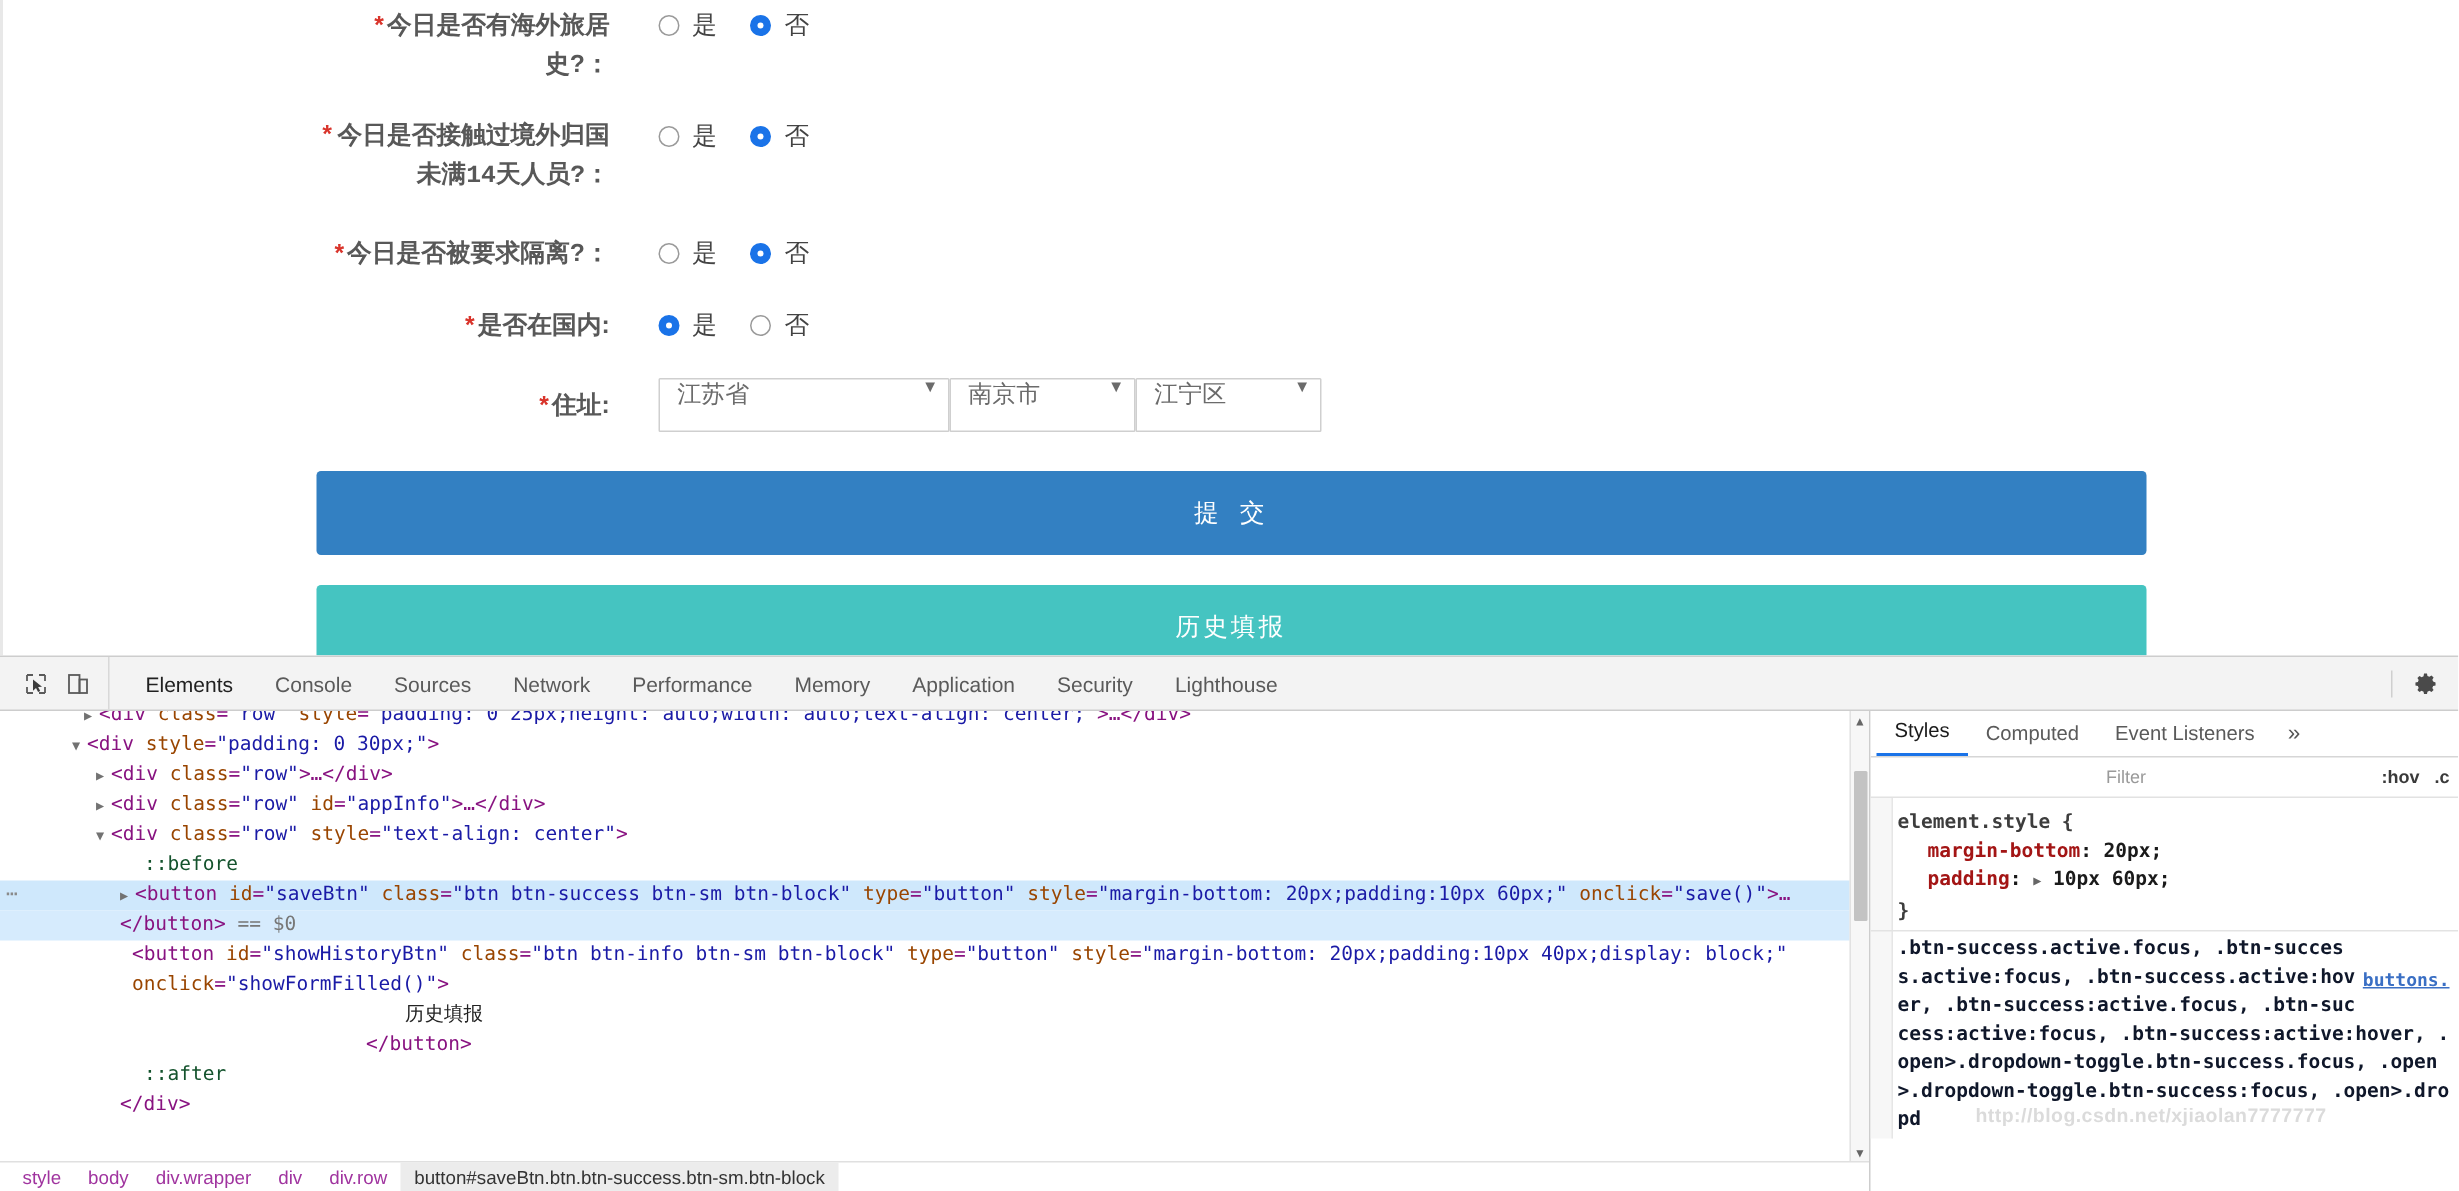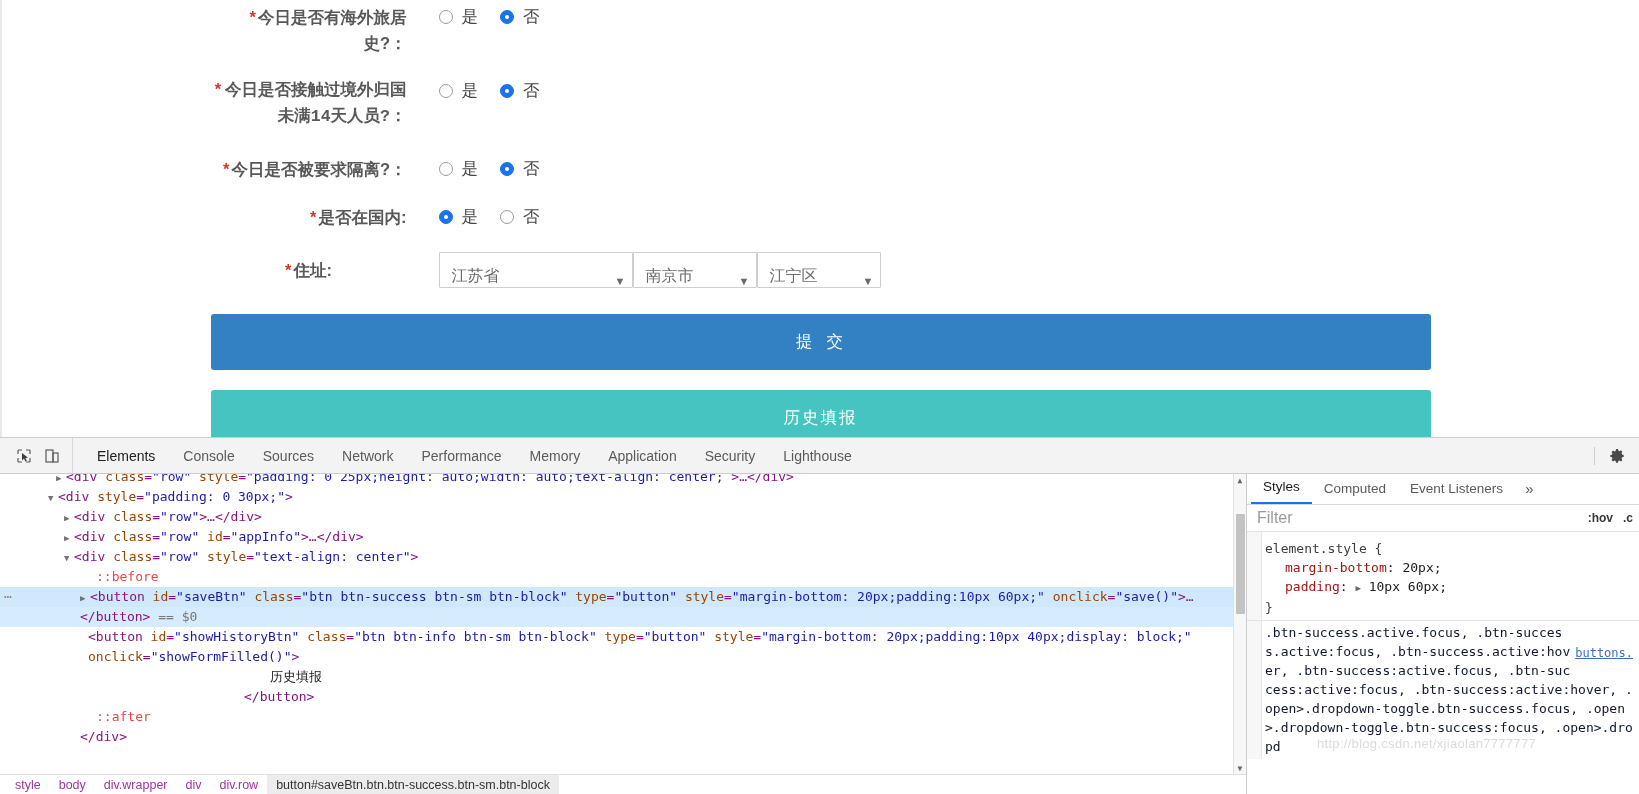--- a/index.html
+++ b/index.html
@@ -94,21 +94,21 @@
   .sel {
     height: 36px;
     border: 1px solid #cfcfcf;
     background: #fff;
     font-size: 16px;
     color: #6b6b6b;
     font-family: "Liberation Sans", sans-serif;
     padding: 0 6px 0 12px;
     box-sizing: border-box;
     display: inline-flex;
-    align-items: flex-end;
+    align-items: flex-start;
     justify-content: space-between;
     border-radius: 1px;
     cursor: default;
   }
   .sel .caret {
     margin-left: 14px;
     color: #6b6b6b;
     font-size: 11px;
     line-height: 1;
   }
@@ -229,21 +229,21 @@
     color: #222;
     padding-left: 40px;
   }
   .dom-line.sel-row { background: #cfe8fc; }
   .dom-line.sel-row.sel-row2 { background: #d6ebfd; }
   .tagname { color: #881280; }
   .attrname { color: #994500; }
   .attrval { color: #1a1aa6; }
   .punct { color: #881280; }
   .txt { color: #222; }
-  .pseudo { color: #ef4444; }
+  .pseudo { color: #14532d; }
   .gray { color: #777; }
   .arrow {
     display: inline-block;
     width: 10px;
     color: #727272;
     font-size: 9px;
   }
   .ellipsis-btn {
     position: absolute;
     left: 4px;
@@ -343,37 +343,39 @@
   #styles-filter {
     height: 27px;
     border-bottom: 1px solid #e2e2e2;
     display: flex;
     align-items: center;
     padding: 0 6px 0 10px;
     box-sizing: border-box;
   }
   #styles-filter .fbox {
     flex: 1 1 auto;
-    font-size: 16px;
+    font-size: 12px;
     color: #9a9a9a;
     font-family: "Liberation Sans", sans-serif;
+    text-align: center;
   }
   .fchip {
     font-size: 12px;
     font-weight: bold;
     color: #3a3a3a;
     margin-left: 10px;
     white-space: nowrap;
   }
   #styles-content {
     font-family: "DejaVu Sans Mono", "Liberation Mono", monospace;
     font-size: 13px;
     line-height: 19px;
     padding: 5px 0 0 0;
     position: relative;
+    font-weight: bold;
   }
   .css-block { padding: 2px 6px 3px 12px; }
   .css-block + .css-block { border-top: 1px solid #e3e3e3; }
   .sel-name { color: #3d3d3d; }
   .prop { color: #a31515; padding-left: 20px; }
   .val { color: #1a1a1a; }
   .disc { color: #666; font-size: 9px; }
   .src-link { color: #3a6fc4; text-decoration: underline; float: right; font-size: 12px; margin-top: 21px; }
   .long-sel { color: #0f172a; word-break: break-all; }
   #styles-left-scroll {
@@ -451,21 +453,21 @@
               <span>是</span>
             </label>
           <label class="radio-opt">
               <span class="radio-dot"></span>
               <span>否</span>
             </label>
         </div>
       </div>
 
       <div class="form-row" style="margin-bottom:18px;">
-        <div class="form-label" style="line-height:36px;text-align:center;"><span class="req">*</span><span>住址:</span></div>
+        <div class="form-label" style="line-height:36px;"><span class="req">*</span><span>住址:</span></div>
         <div class="form-field">
           <div class="sel sel-prov">
               <span>江苏省</span>
               <span class="caret">▼</span>
             </div>
           <div class="sel sel-city">
               <span>南京市</span>
               <span class="caret">▼</span>
             </div>
           <div class="sel sel-dist">

